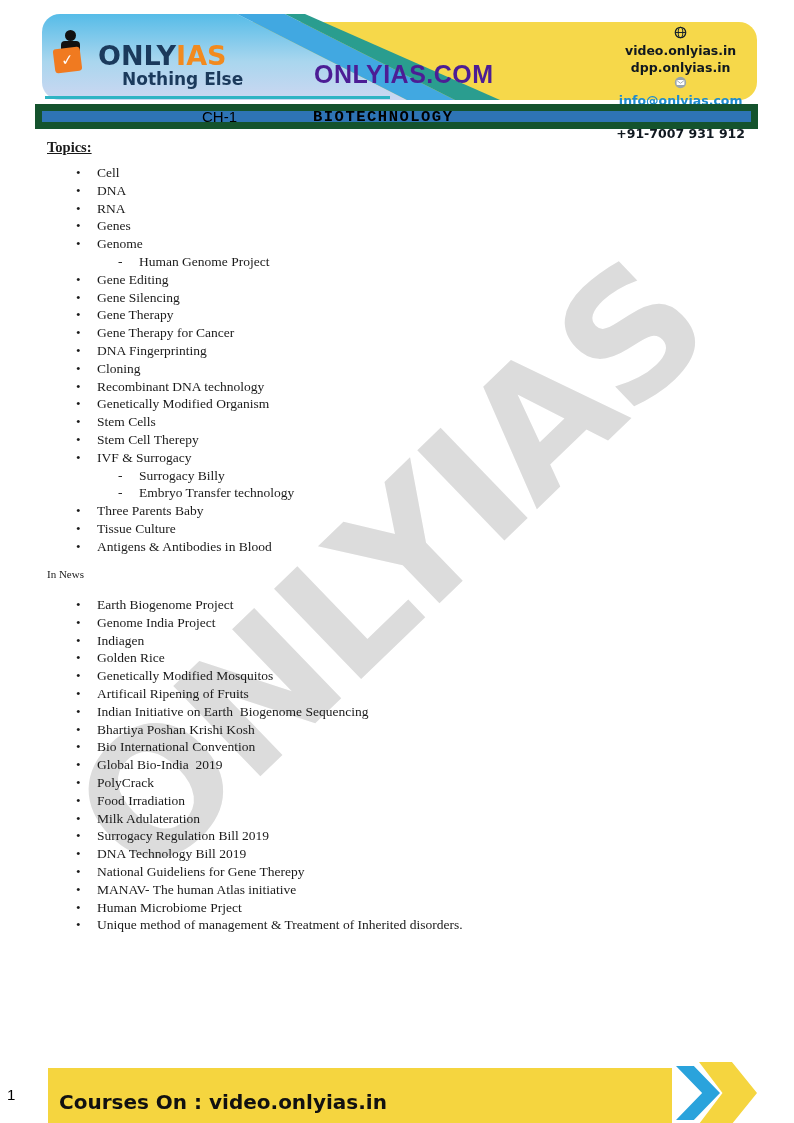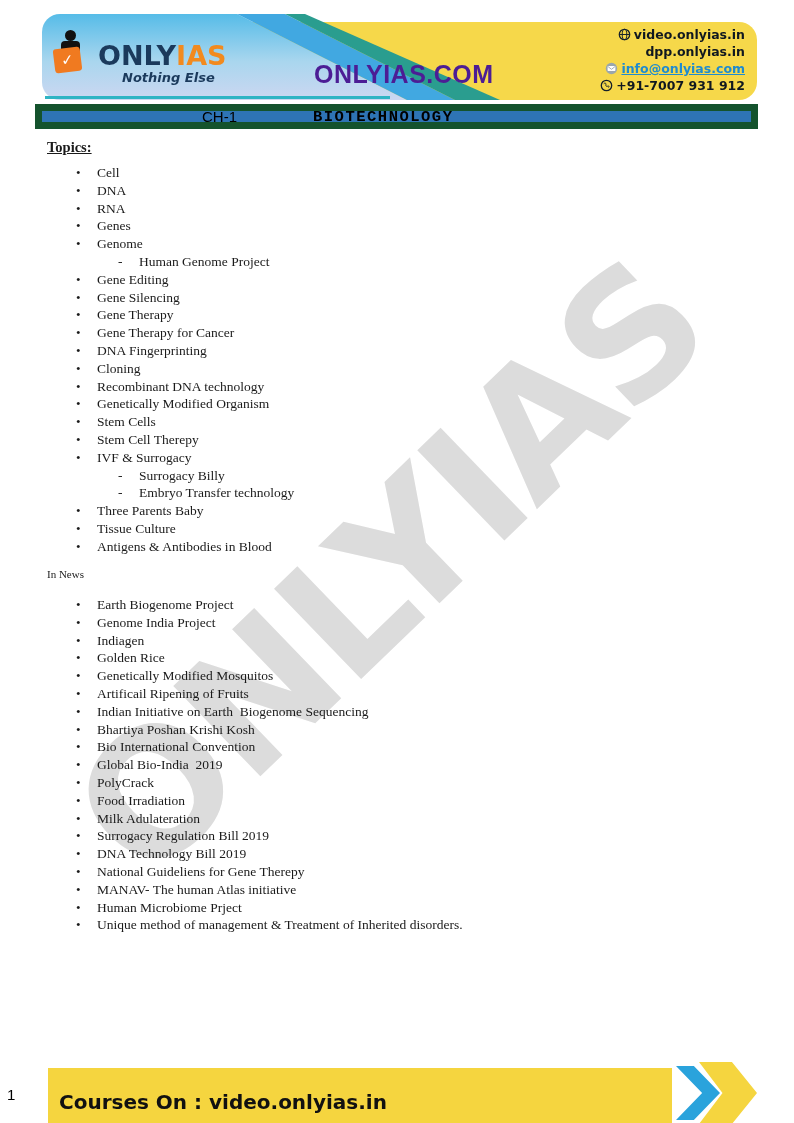--- a/index.html
+++ b/index.html
@@ -27,29 +27,29 @@
   .logo{position:absolute;left:10px;top:16px;display:flex;align-items:flex-start;}
   .logo-mark{position:relative;width:42px;height:52px;}
   .lm-head{position:absolute;left:13px;top:0;width:11px;height:11px;border-radius:50%;background:#111;}
   .lm-body{position:absolute;left:9px;top:11px;width:19px;height:16px;border-radius:4px 4px 2px 2px;background:#111;}
   .lm-box{position:absolute;left:2px;top:18px;width:27px;height:24px;background:#f07a20;
           transform:rotate(-7deg);border-radius:3px;display:flex;align-items:center;justify-content:center;
           color:#fff;font-family:"DejaVu Sans",sans-serif;font-weight:bold;font-size:15px;}
   .logo-txt{margin-left:4px;margin-top:12px;font-family:"DejaVu Sans",sans-serif;font-weight:bold;line-height:1;}
   .logo-row{font-size:27px;letter-spacing:0;}
   .logo-only{color:#1b3a5c;} .logo-ias{color:#f28a1e;}
-  .logo-tag{font-size:13px;color:#1b3a5c;margin-top:2px;margin-left:24px;font-style:italic;}
+  .logo-tag{font-size:17px;color:#1b3a5c;margin-top:2px;margin-left:24px;}
   
   .site-title{position:absolute;left:272px;top:46px;font-family:"Liberation Sans",sans-serif;
               font-weight:bold;font-size:25px;color:#4c1d95;letter-spacing:.5px;}
   
   .contacts{position:absolute;right:12px;top:12px;text-align:right;
             font-family:"DejaVu Sans",sans-serif;font-weight:bold;font-size:12.5px;
             line-height:17px;color:#101820;}
-  .contacts .row{display:flex;justify-content:flex-end;align-items:center;gap:3px;}
+  .contacts .row{display:flex;justify-content:flex-end;align-items:center;gap:3px;flex-direction:column;}
   .ic{width:13px;height:13px;display:inline-block;flex:0 0 auto;}
   .email-link{color:#1e8bd0;text-decoration:underline;}
   
   .banner{position:absolute;left:35px;top:104px;width:723px;height:25px;box-sizing:border-box;
           background:#2e74b5;border:7px solid #14532d;display:flex;align-items:center;}
   .banner-ch{font-family:"Liberation Sans",sans-serif;font-size:15px;color:#000;margin-left:160px;}
   .banner-title{font-family:Liberation Mono, monospace;font-weight:bold;font-size:15.5px;
                 color:#000;letter-spacing:1.5px;margin-left:76px;}
   
   .topics-heading{position:absolute;left:47px;top:139px;font-size:14.5px;font-weight:bold;text-decoration:underline;}

